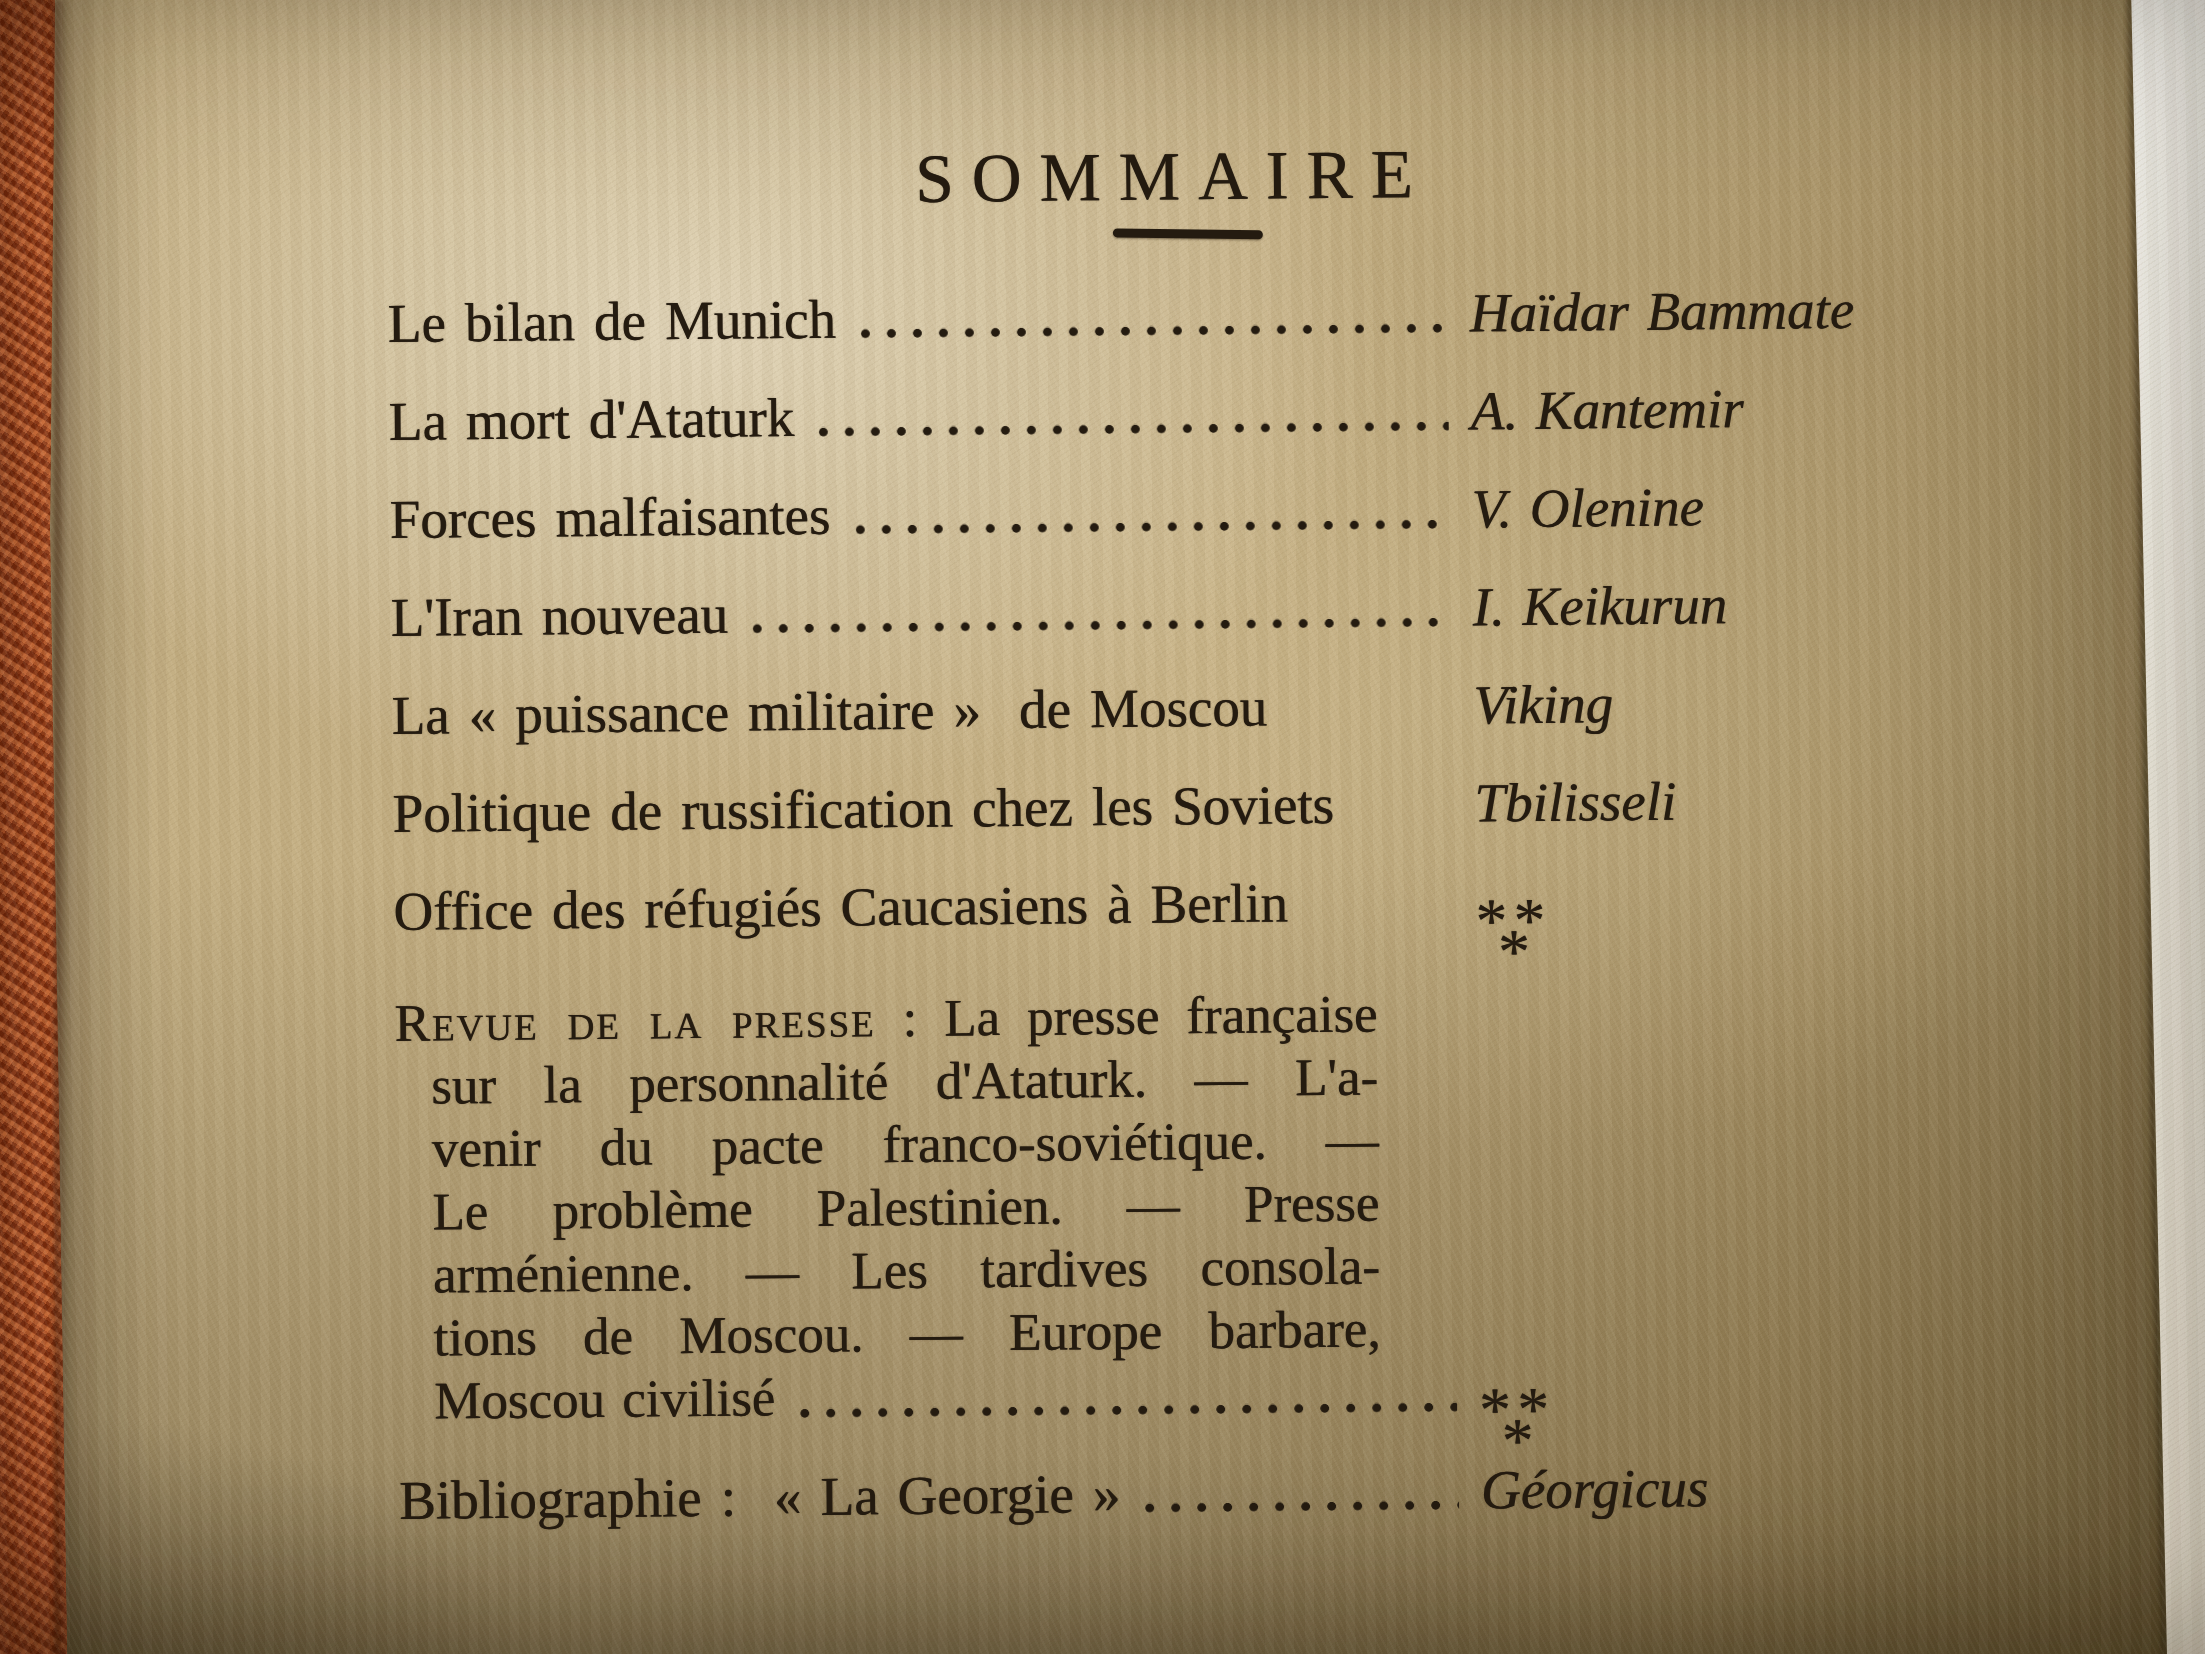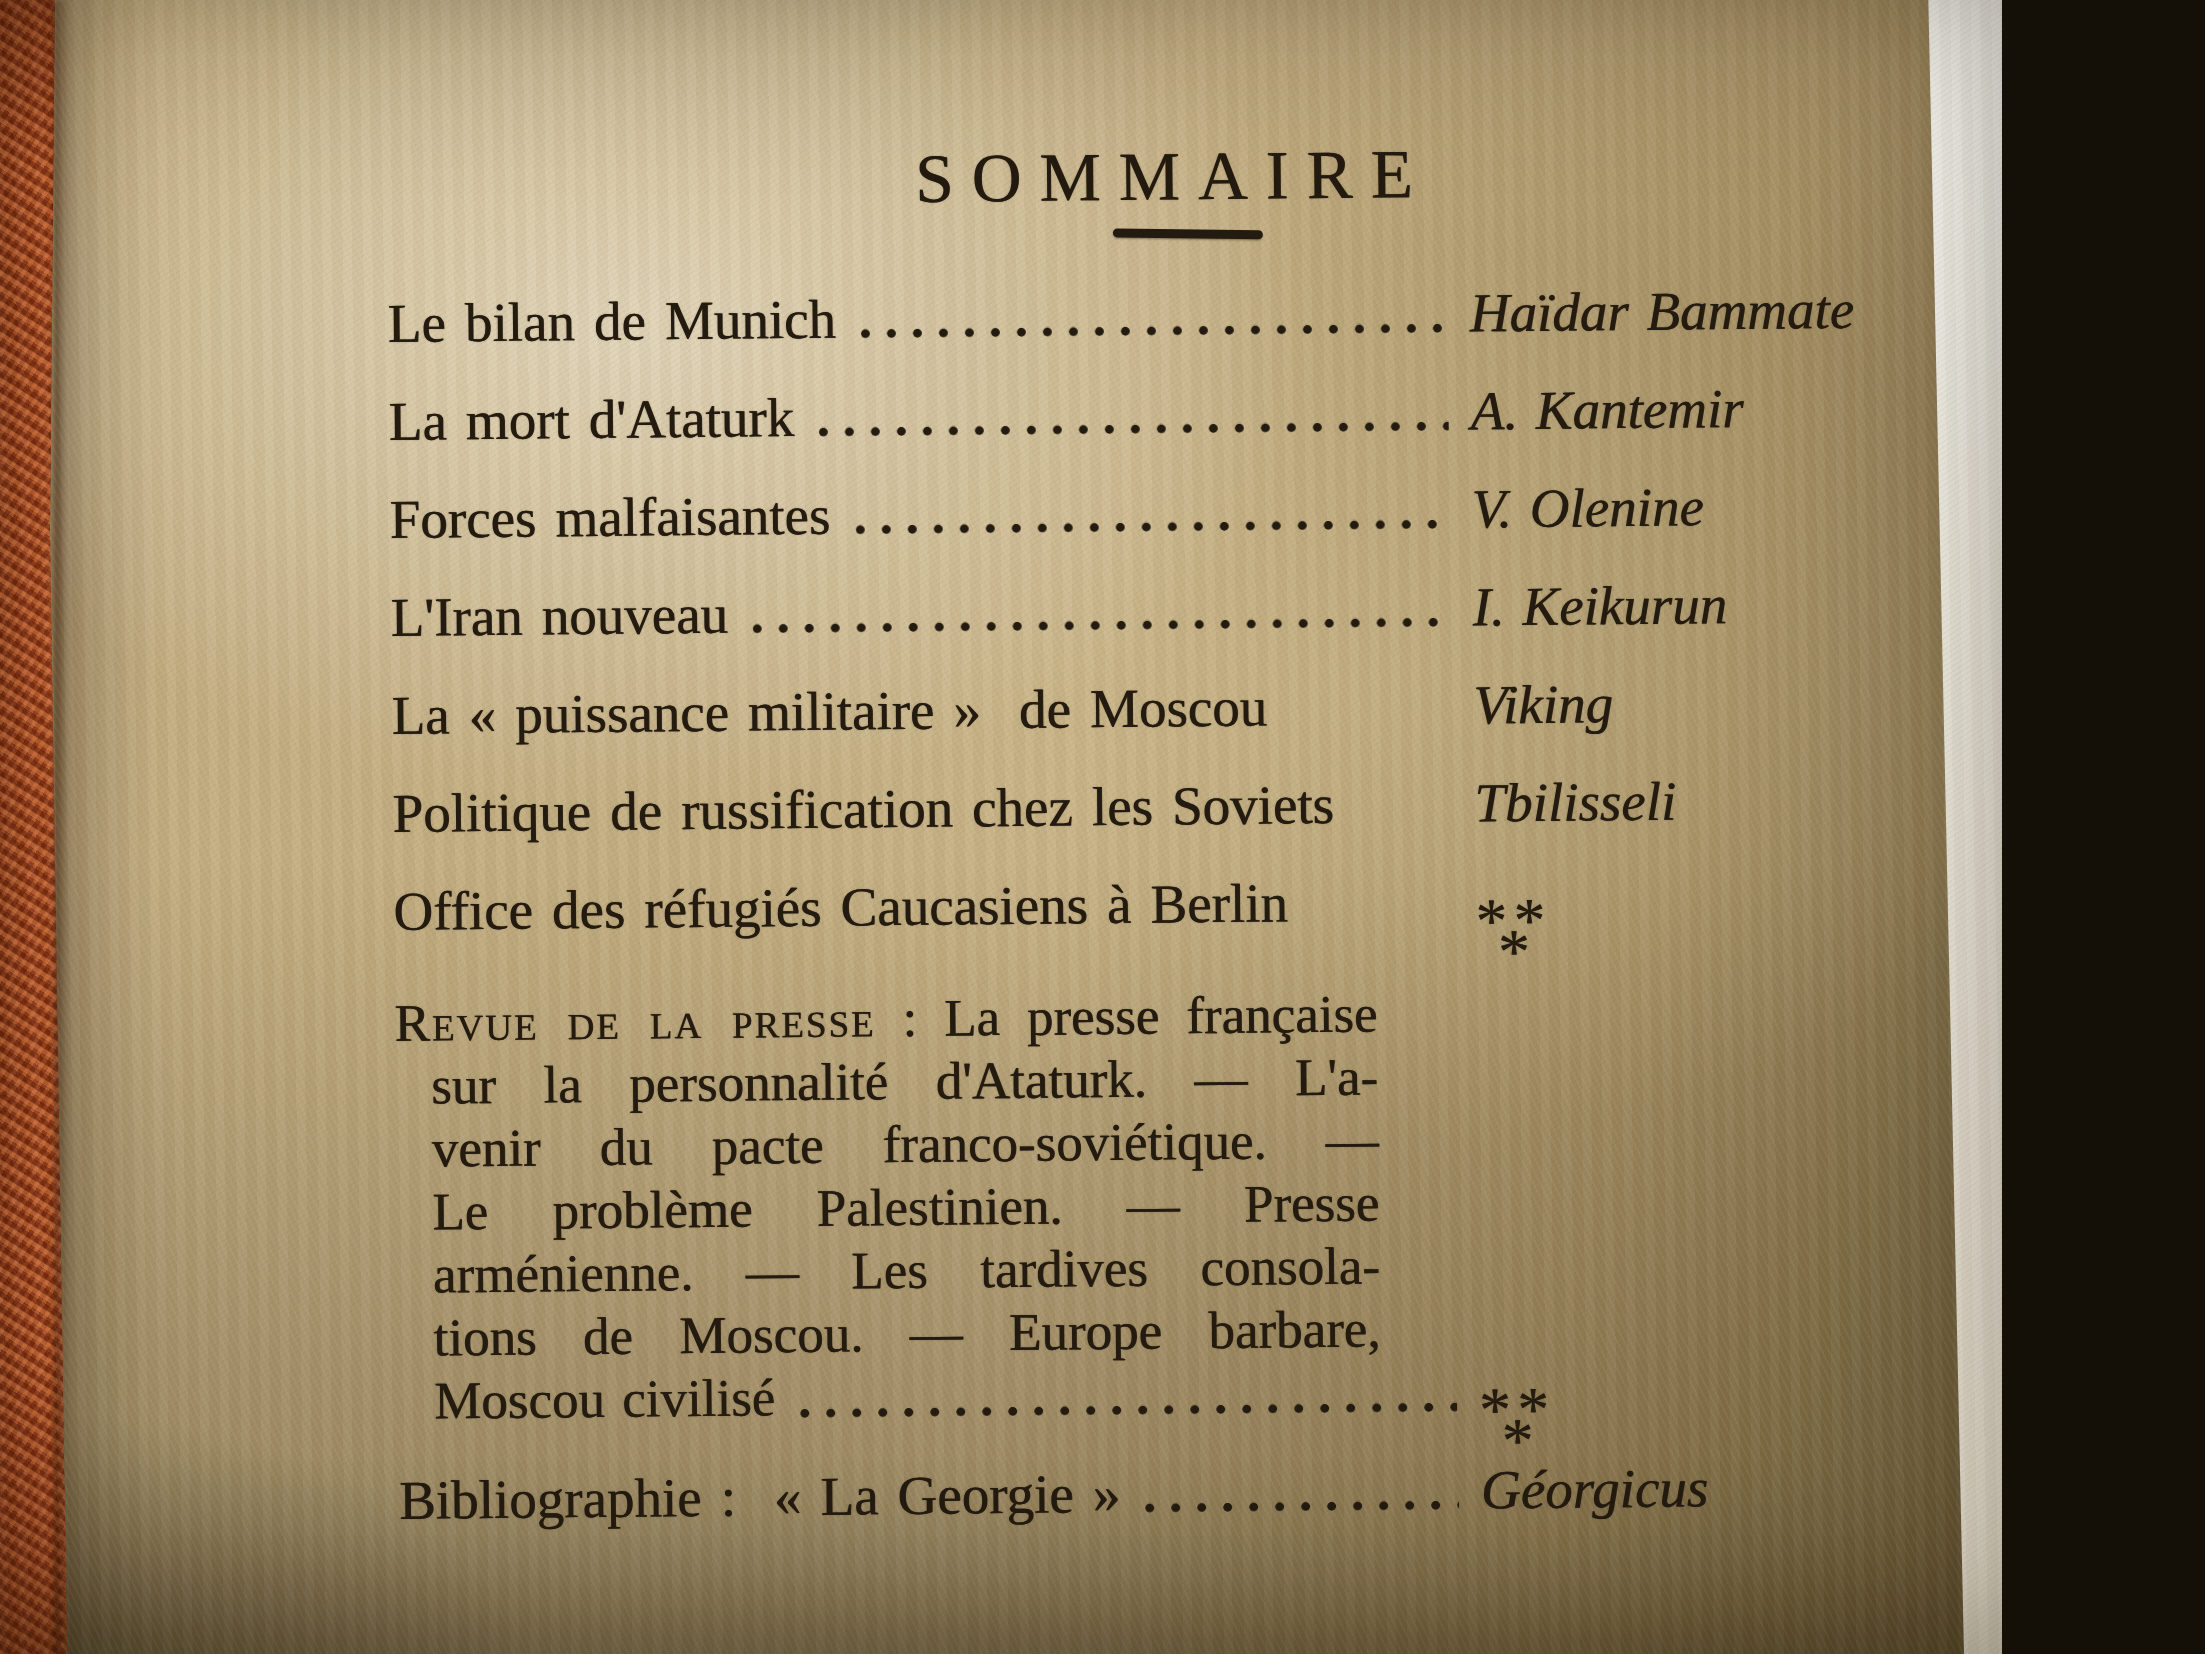--- a/index.html
+++ b/index.html
@@ -1,16 +1,16 @@
 <!DOCTYPE html>
 <html style="font-size:10.6px"><head>
 <meta charset="utf-8">
 <style>
   html,body{margin:0;padding:0;background:#141007;}
-  .photo{position:relative;width:2002px;height:1655px;overflow:hidden;
+  .photo{position:relative;width:2205px;height:1655px;overflow:hidden;
          font-family:"Liberation Serif",serif;background:#c3ae82;}
 
   
   .paper{position:absolute;top:0;left:38px;right:0;bottom:0;
     background:
       radial-gradient(1055px 725px at 30% 20%, rgba(249,244,229,.55), rgba(249,244,229,0) 66%),
       radial-gradient(989px 626px at 68% 42%, rgba(238,222,176,.22), rgba(238,222,176,0) 72%),
       linear-gradient(100deg, rgba(92,70,28,0) 52%, rgba(92,70,28,.30) 79%, rgba(66,51,20,.58) 98%),
       linear-gradient(to bottom, rgba(0,0,0,0) 52%, rgba(52,40,16,.26) 88%, rgba(47,36,14,.44) 100%),
       radial-gradient(692px 409px at 0% 103%, rgba(35,24,8,.42), rgba(35,24,8,0) 72%),

